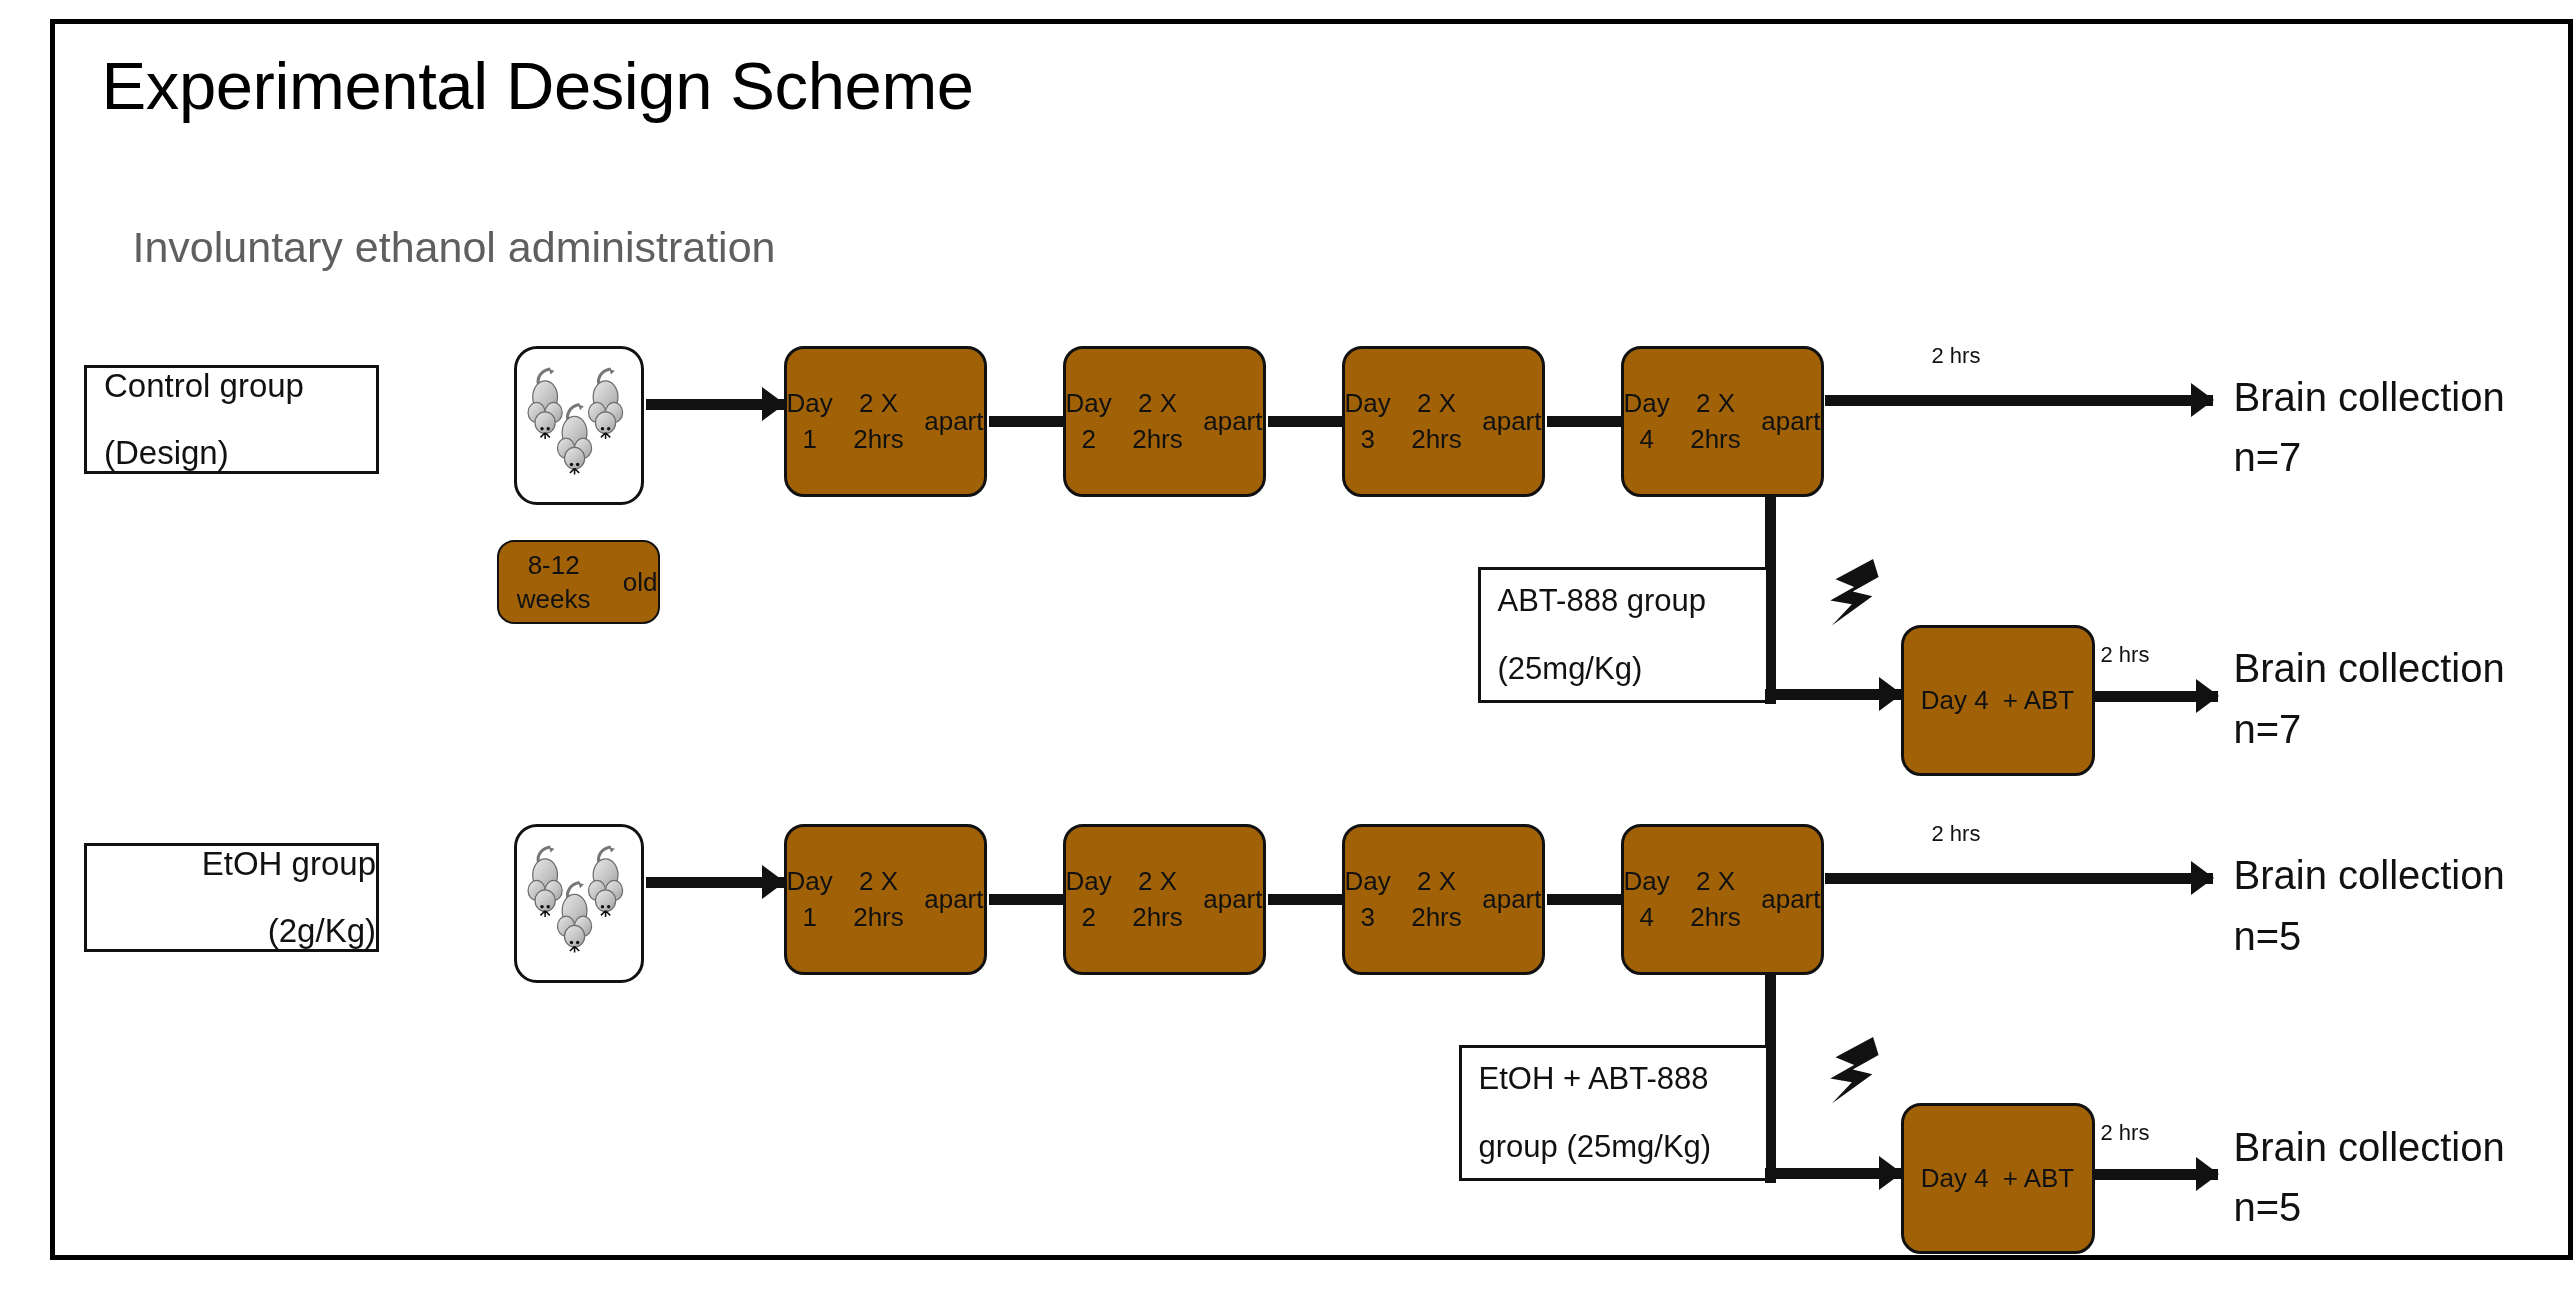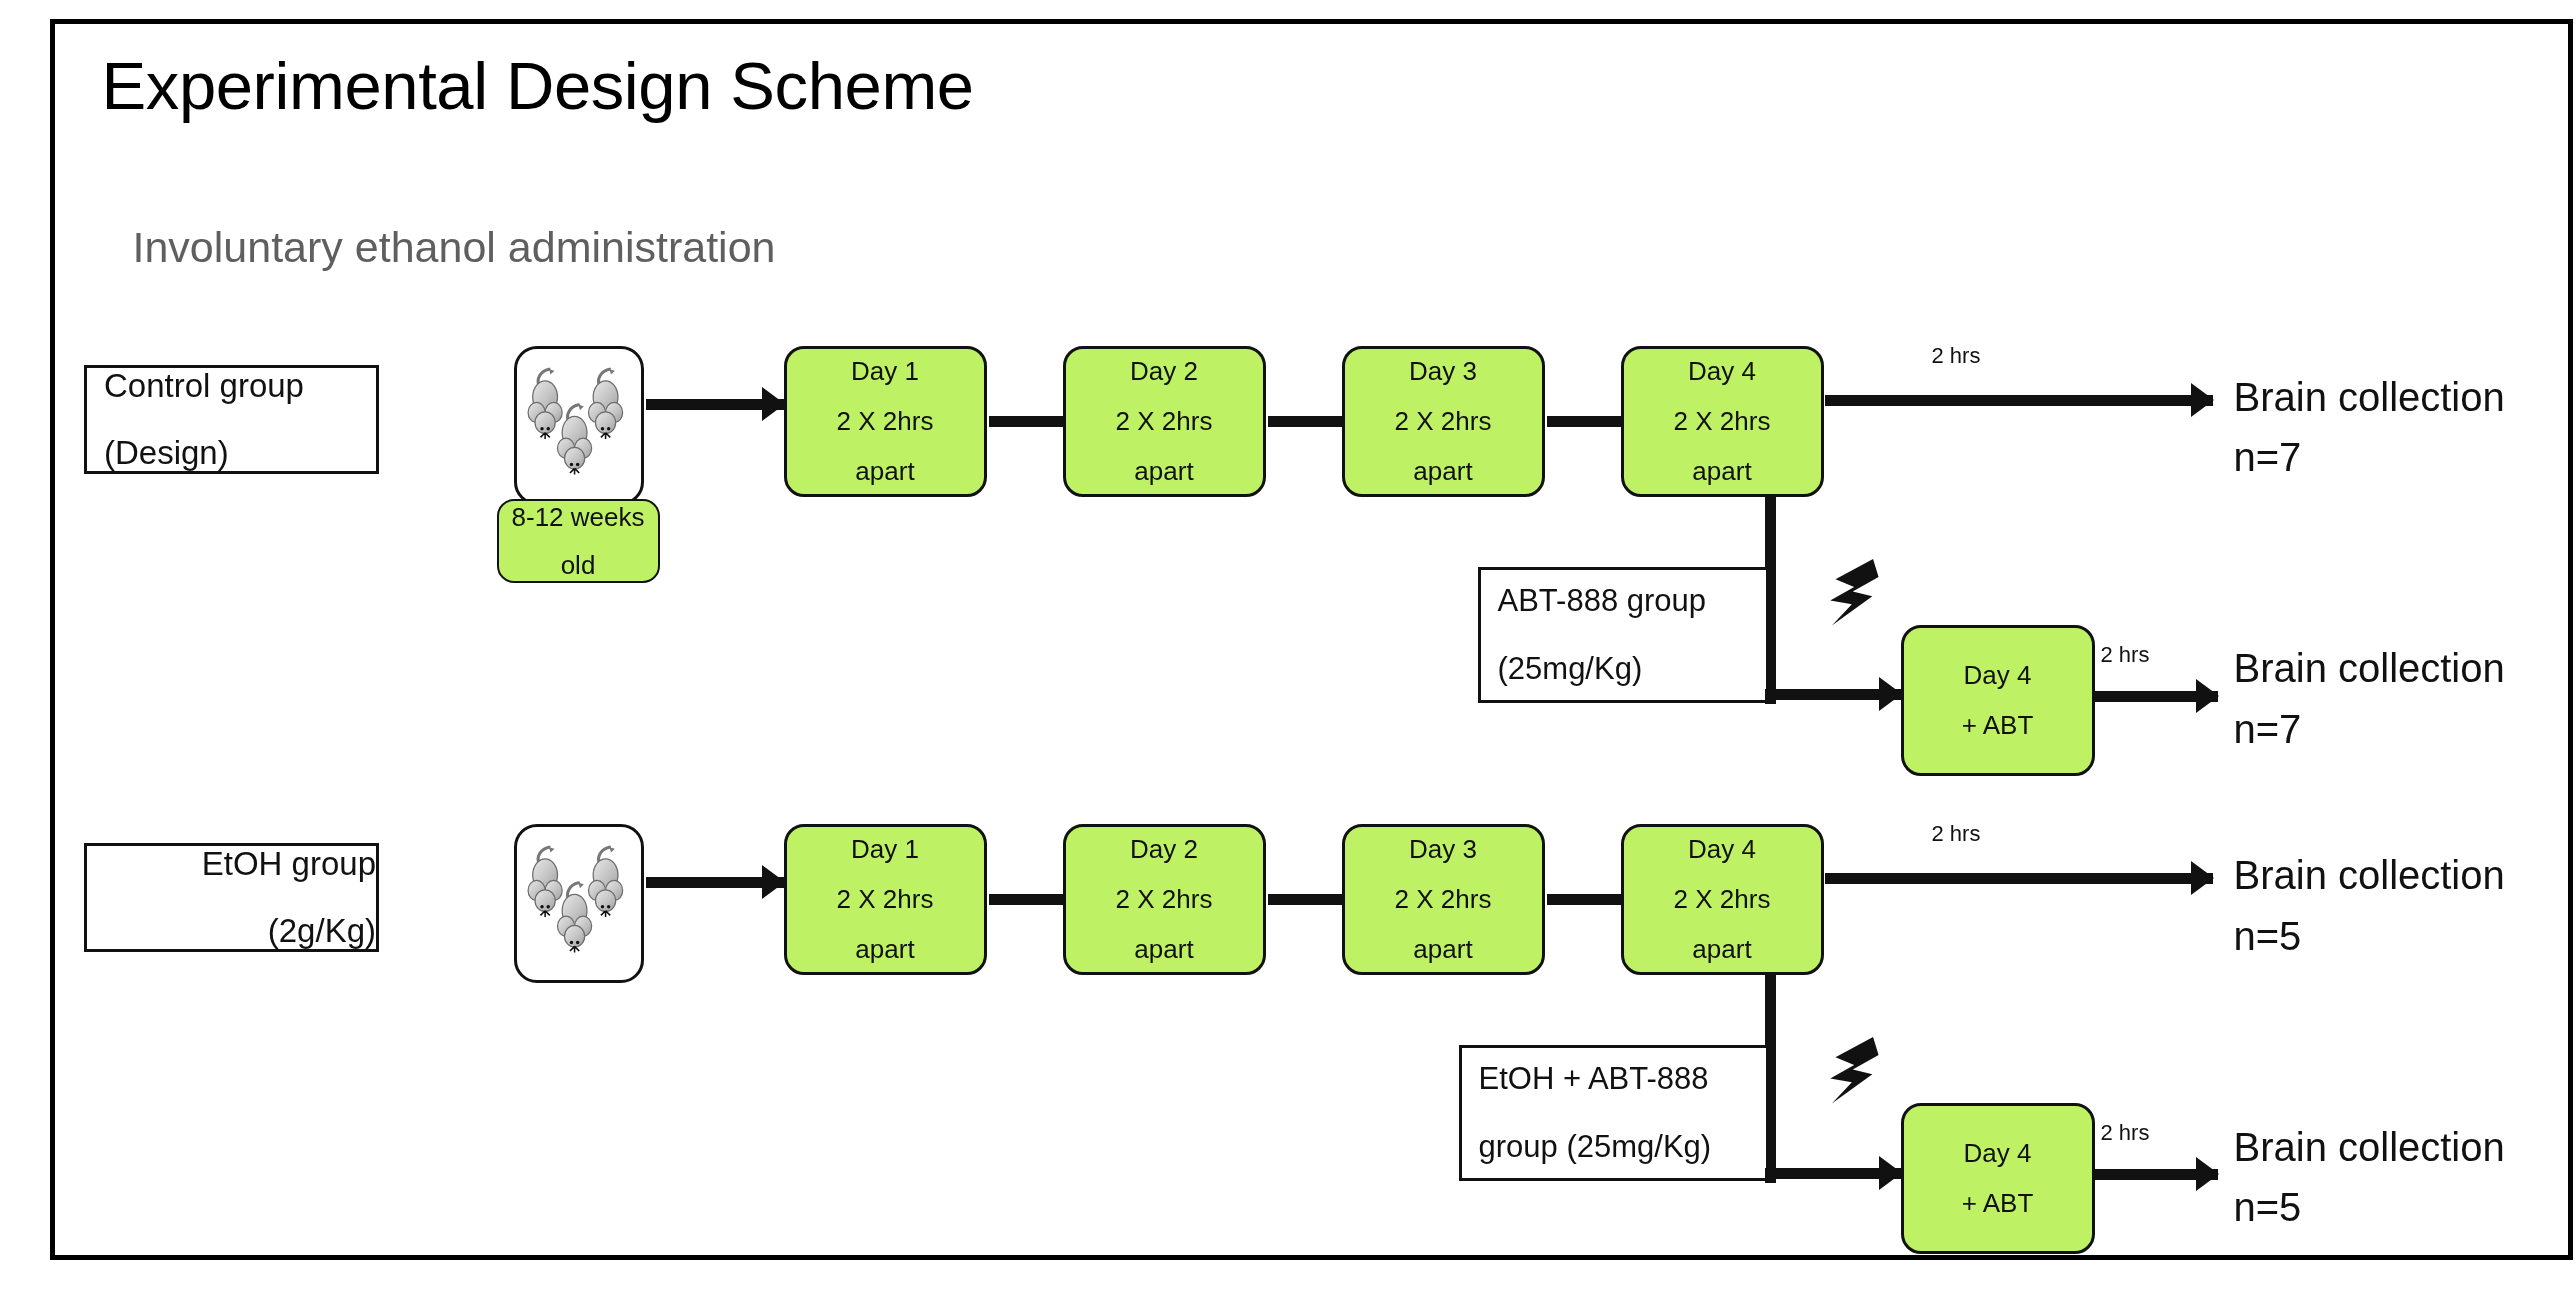--- a/index.html
+++ b/index.html
@@ -34,24 +34,24 @@
     font-size:43px;
     line-height:50px;
     color:#5f5f5f;
     white-space:nowrap;
   }
 
   
   .rbox{                       
     border:3.1px solid #111;
     border-radius:20px;
-    background:#bef264;
+    background:#a16207;
     box-sizing:border-box;
     display:flex;
-    flex-direction:column;
+    flex-direction:row;
     align-items:center;
     justify-content:center;
     text-align:center;
     font-size:26px;
     line-height:36px;
     color:#111;
     gap:14px;
   }
   .sbox{                       
     border:3.1px solid #111;
@@ -166,21 +166,21 @@
           <ellipse cx="28" cy="42" rx="11" ry="13" fill="url(#mg)" stroke="#6d6d6d" stroke-width="1.6"></ellipse>
           <ellipse cx="17" cy="55" rx="13" ry="14" fill="url(#mg)" stroke="#6d6d6d" stroke-width="1.6"></ellipse>
           <circle cx="13" cy="63" r="2.2" fill="#111"></circle>
             <circle cx="21" cy="63" r="2.2" fill="#111"></circle>
           <path d="M17,68 l-6,6 M17,68 l0,8 M17,68 l6,6" stroke="#111" stroke-width="2" fill="none"></path>
         </g>
       </g>
     </svg>
   </div>
 
-  <div class="rbox abs" style="left:442px; top:475px; width:163px; height:84px; border-width:2.3px; border-radius:17px; font-size:26px; line-height:34px;">
+  <div class="rbox abs" style="left:442px; top:516px; width:163px; height:84px; border-width:2.3px; border-radius:17px; font-size:26px; line-height:34px;">
     <div>8-12 weeks</div>
     <div>old</div>
   </div>
 
   <div class="arrow" style="left:591px; top:375px; width:138px;"></div>
 
   <div class="rbox abs" style="left:729px; top:322px; width:203px; height:151px;">
     <div>Day 1</div>
     <div>2 X 2hrs</div>
     <div>apart</div>

